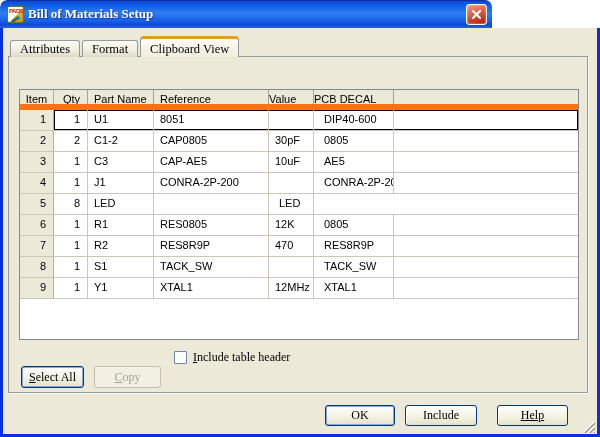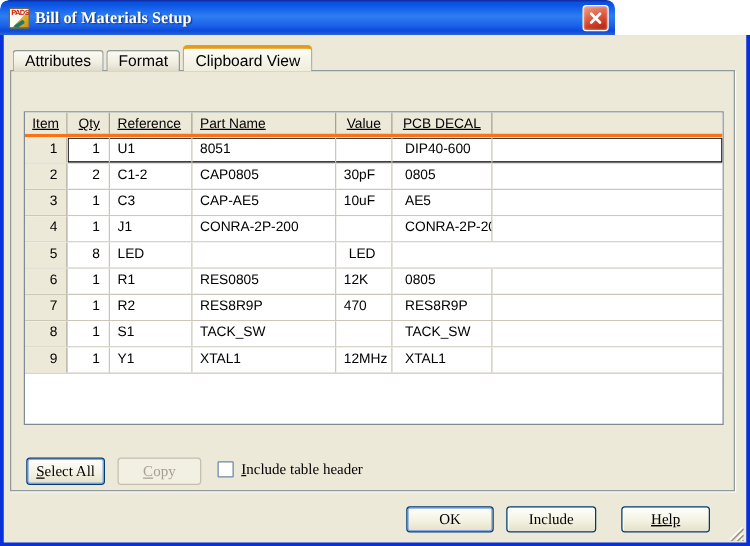--- a/index.html
+++ b/index.html
@@ -27,68 +27,68 @@
     background:linear-gradient(160deg,#f0a088 0%,#e0644c 40%,#cc3a22 70%,#a8200c 100%);
     display:flex; align-items:center; justify-content:center; cursor:pointer;
     box-shadow:inset 0 0 2px #ffd0c0; }
 
   
   .content { position:absolute; top:28px; left:0; width:600px; height:409px;
     border:3px solid #0831d9; border-top:none; background:#ece9d8; }
 
   
   .tabs { position:absolute; left:7px; top:8px; height:21px; display:flex;
-    align-items:flex-end; z-index:2; font-family:Liberation Sans, sans-serif; }
+    align-items:flex-end; z-index:2; font-family:Liberation Serif, serif; }
   .tab { height:17px; border:1px solid #919b9c; border-bottom:none;
     border-radius:3px 3px 0 0; padding:1px 9px 0; margin-right:2px;
     background:linear-gradient(180deg,#fdfbf3 0%,#f0ede0 60%,#ddDAc9 100%);
     font-size:12.5px; color:#000; cursor:pointer; white-space:nowrap; }
   .tab.active { height:21px; padding-top:3px;
     border-top:3px solid #e89b17; border-radius:4px 4px 0 0;
     background:linear-gradient(180deg,#fdfcf6,#f0eddc); }
 
   
   .panel { position:absolute; left:5px; top:28px; width:580px; height:337px;
     border:1px solid #919b9c; background:#ece9d8; z-index:1;
     box-shadow:1px 1px 0 rgba(255,255,255,.85); }
 
   
   .table { position:absolute; left:10px; top:32px; width:560px; height:251px;
     background:#fff; border:1px solid #7f8a92; overflow:hidden;
     font-size:11px; color:#000; }
   .thead { display:flex; height:20px; background:#ece9d8;
-    border-bottom:3px solid #f97316;text-decoration:underline; }
+    border-bottom:6px solid #f97316; }
   .trow { display:flex; height:21px; border-bottom:1px solid #cbc8ba; background:#fff; }
   .cell { overflow:hidden; white-space:nowrap; line-height:19px; }
   .cell-item { flex:0 0 34px; width:34px; background:#ece9d8;
     border-right:1px solid #b2af9f; text-align:right; padding-right:7px; }
   .thead .cell-item { text-align:center; padding-right:0; }
   .row-body { flex:1; display:grid; grid-template-columns:34px 66px 115px 45px 80px 1fr; }
   .row-body .cell { border-right:1px solid #cbc8ba; padding-left:6px; }
   .thead .row-body .cell { border-right:1px solid #a5a295; }
   .c-qty { text-align:right; padding-right:7px; padding-left:0 !important; }
   .c-pcb_decal { padding-left:10px !important; }
   .c-extra { border-right:none !important; }
-  .thead .c-value, .thead .c-pcb_decal { text-align:center; padding-left:0 !important; }
+  .thead .c-value, .thead .c-pcb_decal { text-align:left; padding-left:0 !important; }
   .trow.selected .row-body { box-shadow:inset 0 0 0 1px #000; }
 
   
   .btn { position:absolute; font:12px "Liberation Serif",serif; color:#000;
     border:1px solid #003c74; border-radius:3px; cursor:pointer;
     background:linear-gradient(180deg,#fff 0%,#f4f2e2 55%,#e4e0cb 100%);
     box-shadow:inset 1px 1px 0 rgba(255,255,255,.9); text-align:center; }
   .btn.default { box-shadow:inset 0 0 0 1px #88a7dd, inset 1px 1px 0 rgba(255,255,255,.7); }
   .btn.disabled { border-color:#c3beae; color:#a5a092;
     background:#f2f0e3; box-shadow:none; cursor:default; }
   .mnemonic::first-letter { text-decoration:underline; }
 
   .btn-select { left:12px; top:309px; width:63px; height:22px; }
   .btn-copy   { left:85px; top:309px; width:67px; height:22px; }
 
-  .chk-wrap { position:absolute; left:165px; top:311px; display:flex;
+  .chk-wrap { position:absolute; left:165px; top:293px; display:flex;
     align-items:center; cursor:pointer; }
   .chk-box { width:13px; height:13px; background:#fff; border:1px solid #6b87a5;
     border-radius:1px; margin-right:6px; flex:0 0 13px; }
   .chk-label { font:12px "Liberation Serif",serif; color:#000; display:inline-block; }
 
   .btn-ok     { left:322px; top:377px; width:70px; height:21px; }
   .btn-cancel { left:402px; top:377px; width:72px; height:21px; }
   .btn-help   { left:494px; top:377px; width:71px; height:21px;text-decoration:underline; }
 
   .grip { position:absolute; right:2px; bottom:1px; width:14px; height:14px; cursor:nwse-resize; }
@@ -119,22 +119,22 @@
       <div class="tab active">Clipboard View</div>
     </div>
 
     <div class="panel">
 
       <div class="table">
         <div class="thead" id="bom-thead">
             <div class="cell cell-item">Item</div>
             <div class="row-body">
               <div class="cell c-qty">Qty</div>
+              <div class="cell c-part_name">Part Name</div>
               <div class="cell c-reference">Reference</div>
-              <div class="cell c-part_name">Part Name</div>
               <div class="cell c-value">Value</div>
               <div class="cell c-pcb_decal">PCB DECAL</div>
               <div class="cell c-extra"></div>
             </div>
           </div>
         <div id="bom-rows">
             <div class="trow selected">
               <div class="cell cell-item">1</div>
               <div class="row-body">
                 <div class="cell c-qty">1</div>

